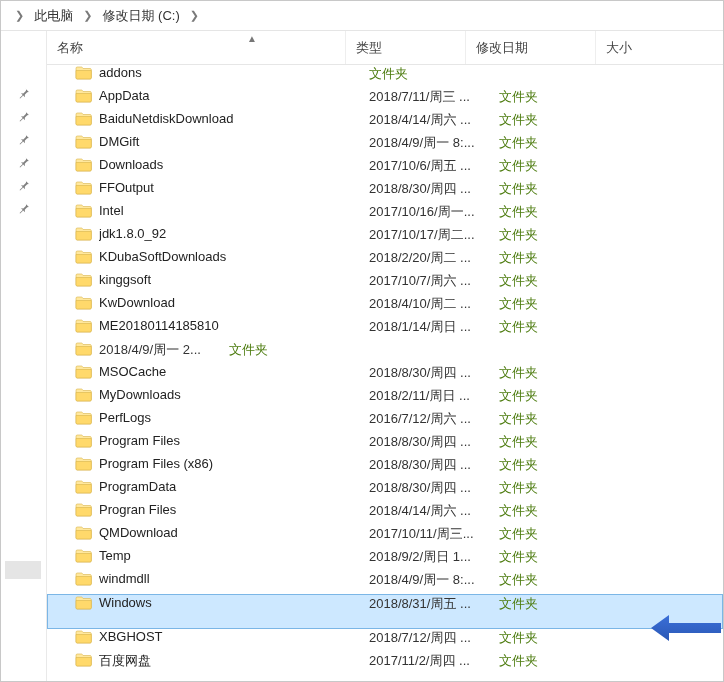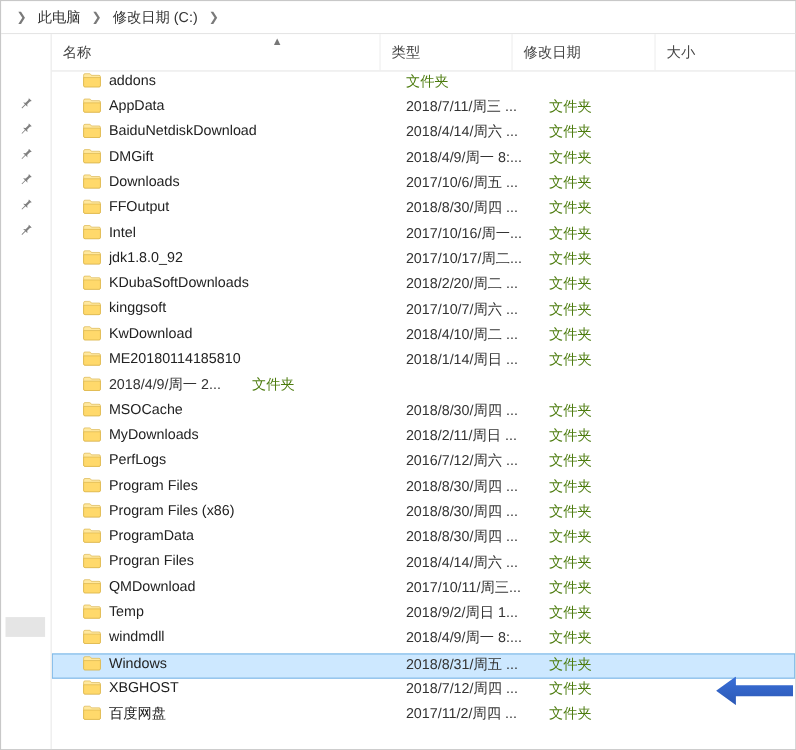--- a/index.html
+++ b/index.html
@@ -96,21 +96,21 @@
   .row {
     display: flex;
     align-items: flex-start;
     height: 23px;
     padding-left: 28px;
     cursor: default;
   }
   .row.selected {
     background: #cde8ff;
     border: 1px solid #7bb6e6;
-    height: 23px;
+    height: 35px;
     padding-left: 27px;
   }
   .row .icon {
     width: 18px; height: 16px;
     margin-right: 6px;
     flex: 0 0 auto;
   }
   .row .c-name { flex: 0 0 270px; overflow: hidden; text-overflow: ellipsis; white-space: nowrap; }
   .row .c-date { flex: 0 0 130px; color: #333; overflow: hidden; text-overflow: ellipsis; white-space: nowrap; }
   .row .c-type { flex: 0 0 100px; color: #4d7c0f; }

